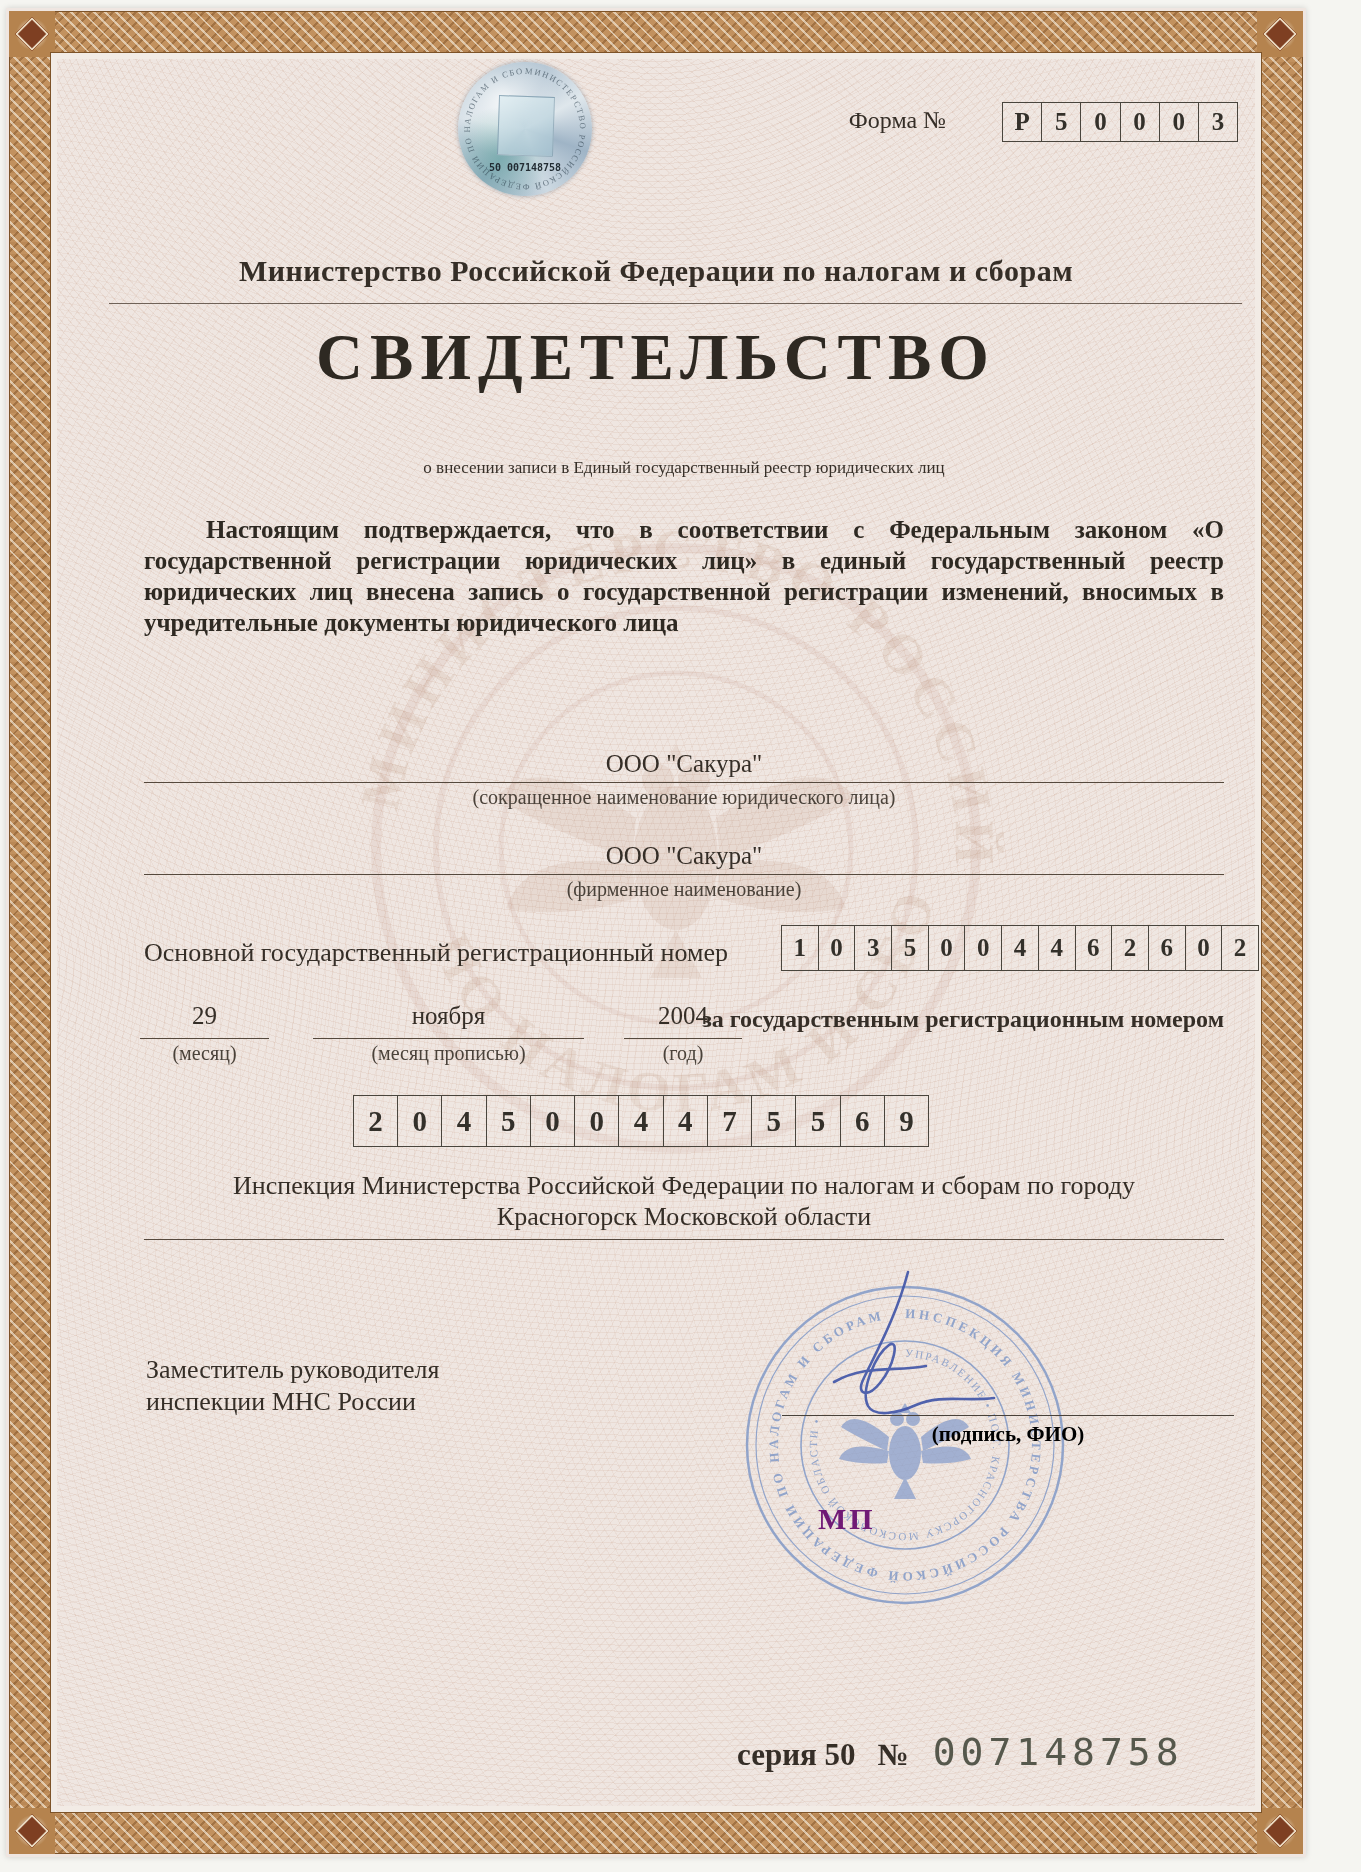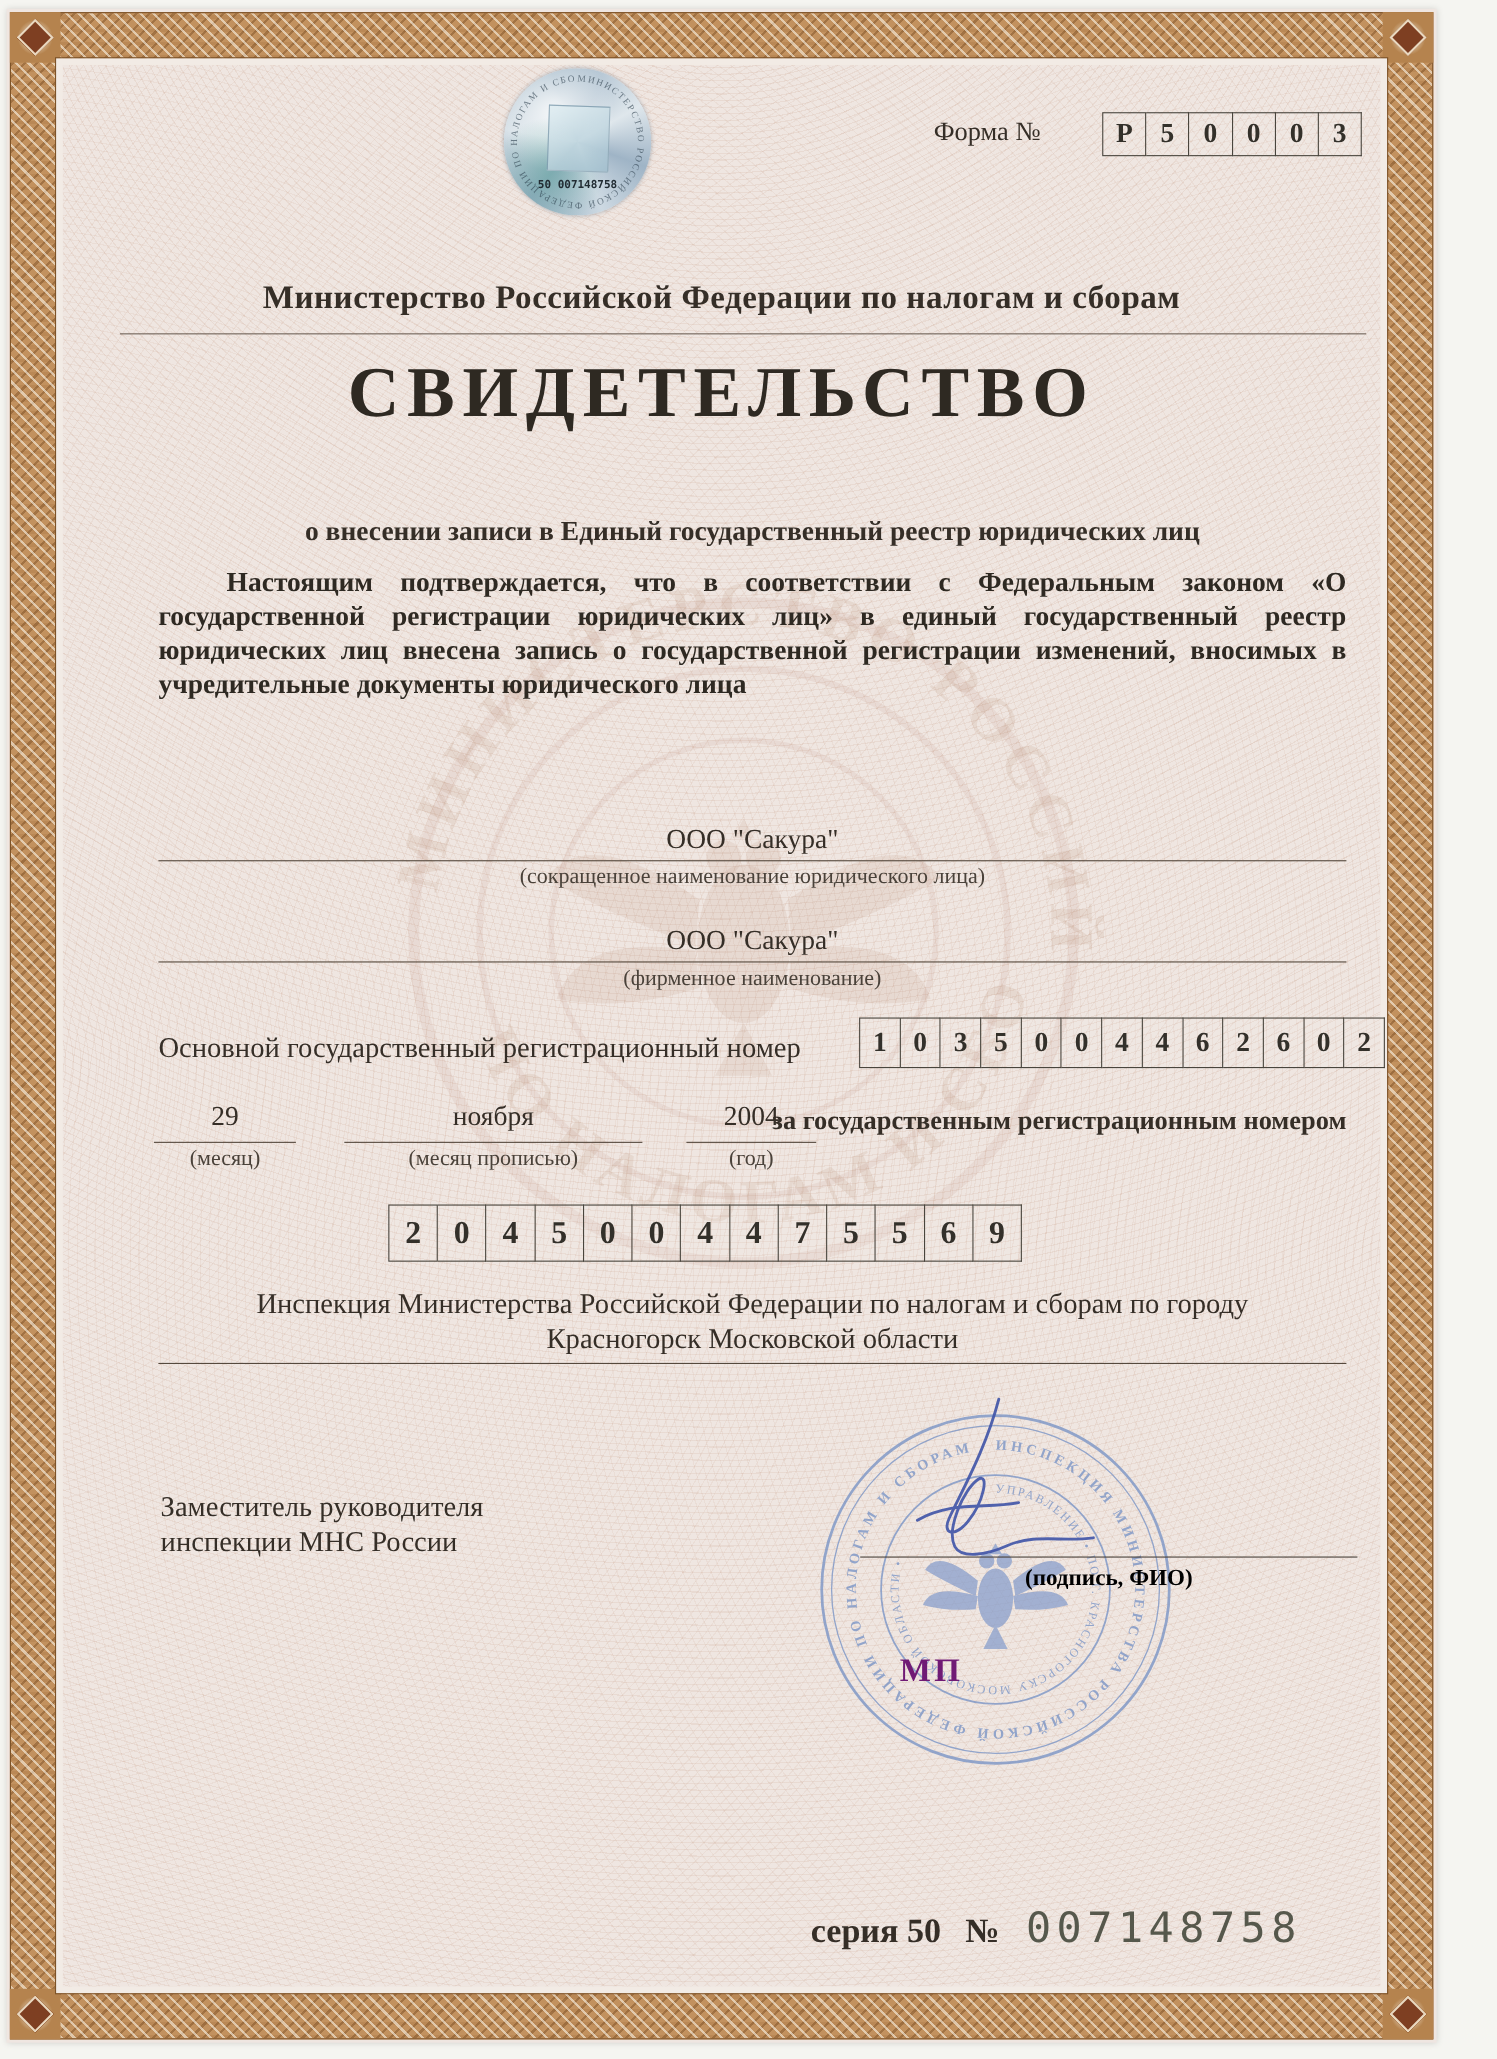--- a/index.html
+++ b/index.html
@@ -83,21 +83,21 @@
     font-weight:bold;color:#33302a;background:rgba(255,255,255,.06);
   }
   .boxrow .cell:first-child{border-left:1.4px solid #49453d;}
 
   .forma-label{left:800px;top:99px;width:140px;font-size:24px;text-align:right;}
   .forma-boxes{left:996px;top:94px;width:236px;height:40px;font-size:25px;}
 
   .ministry{left:100px;top:246px;width:1100px;font-size:30px;font-weight:bold;letter-spacing:.5px;}
   .rule{left:103px;top:295px;width:1133px;border-top:1.3px solid #6f6258;}
   .bigtitle{left:100px;top:312px;width:1100px;font-size:65px;font-weight:bold;letter-spacing:7px;color:#2e2922;}
-  .subtitle{left:138px;top:462px;width:1080px;font-size:25px;font-weight:bold;}
+  .subtitle{left:138px;top:450px;width:1080px;font-size:17px;font-weight:normal;}
   .para{
     left:138px;top:506px;width:1080px;
     font-size:25px;font-weight:bold;line-height:31px;
     text-align:justify;text-indent:62px;color:#2e2922;
   }
 
   .field{left:138px;width:1080px;}
   .field .val{font-size:25px;text-align:center;border-bottom:1.5px solid #55493d;padding-bottom:4px;}
   .field .cap{font-size:20px;text-align:center;color:#4a423a;padding-top:3px;}
   .field1{top:658px}.field2{top:742px}.field3{top:834px}

